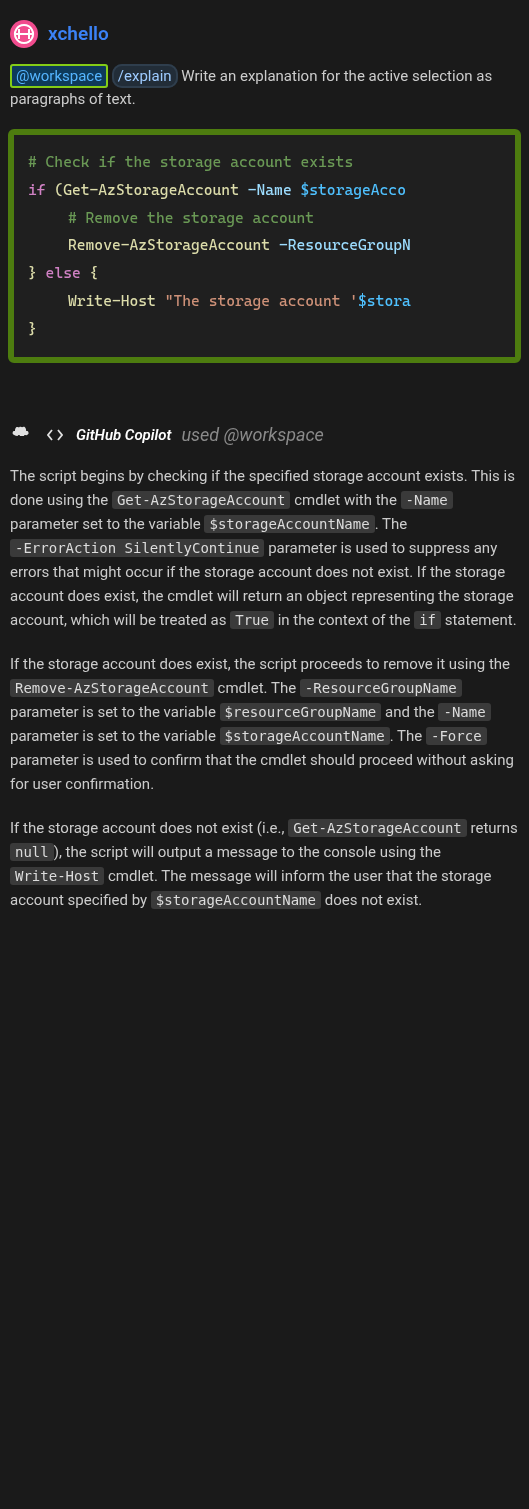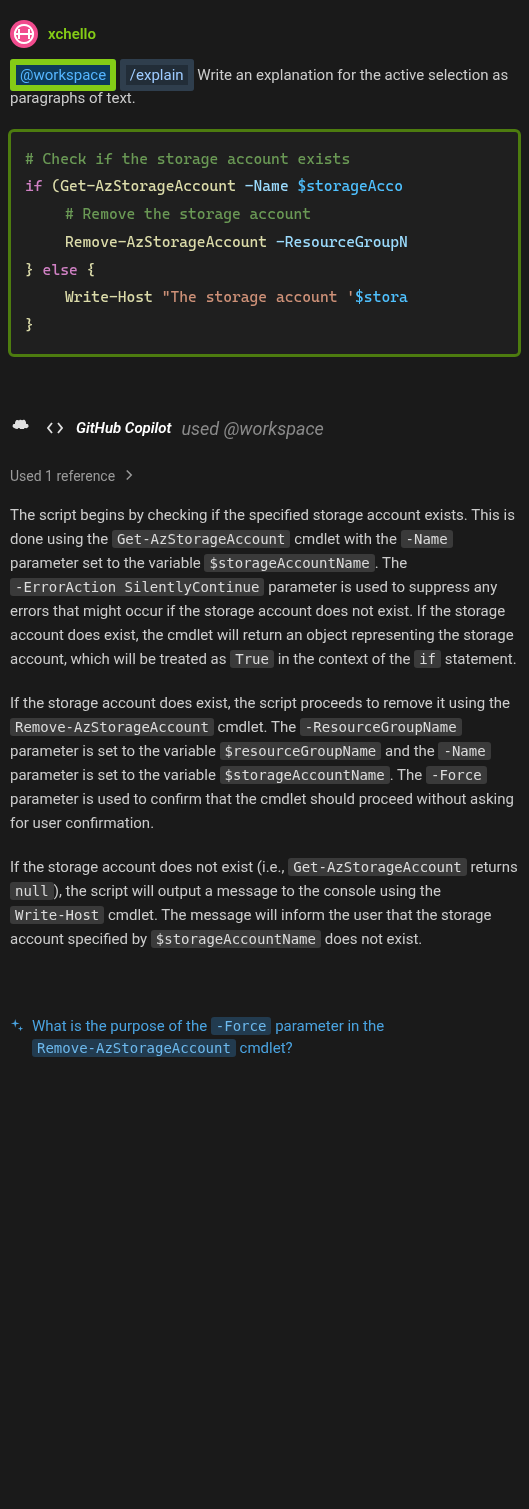--- a/index.html
+++ b/index.html
@@ -25,38 +25,38 @@
     height: 28px;
     border-radius: 50%;
     background: #f14c8e;
     display: flex;
     align-items: center;
     justify-content: center;
     position: relative;
     flex-shrink: 0;
   }
   .avatar svg { width: 24px; height: 24px; }
-  .username { font-weight: 600; color: #84cc16; font-size: 15px; }
+  .username { font-weight: 600; color: #3b82f6; font-size: 19px; }
 
   
   .prompt { padding: 4px 2px 12px 2px; line-height: 1.55; color:#cccccc; }
   .tag {
     background: #0e3a5a;
     color: #55b5ff;
     padding: 1px 4px;
     border-radius: 3px;
     font-size: 15px;
-    border:6px solid #84cc16;
+    border:2px solid #84cc16;
   }
-  .tag.slash { background: #222d38; border-color:#2f3e4d; color:#9ecbff; }
+  .tag.slash { background: #222d38; border-color:#2f3e4d; color:#9ecbff;border-radius:10px; }
 
   
   .code-block {
     background: #1f1f1f;
-    border: 3px solid #4d7c0f;
+    border: 6px solid #4d7c0f;
     border-radius: 6px;
     padding: 14px 14px;
     margin: 6px 0 4px 0;
     overflow-x: hidden;
     font-family: "Cascadia Code", Consolas, "Courier New", monospace;
     font-size: 15px;
     line-height: 1.85;
     white-space: pre;
   }
   .tok-comment { color: #6a9955; }
@@ -158,48 +158,30 @@
     </span>
     <span class="code-icon">
       <svg viewBox="0 0 16 16" width="16" height="16" fill="none" stroke="currentColor" stroke-width="1.8">
           <path d="M5 3 L1 8 L5 13 M11 3 L15 8 L11 13"></path>
         </svg>
     </span>
     <span class="copilot-name">GitHub Copilot</span>
     <span class="used-tag">used @workspace</span>
   </div>
 
-  <div class="references">
-    <span>Used 1 reference</span>
-    <span class="chev">
-      <svg width="12" height="12" viewBox="0 0 16 16" fill="none" stroke="currentColor" stroke-width="2">
-          <path d="M5 2 L11 8 L5 14"></path>
-        </svg>
-    </span>
-  </div>
 
   <div class="explain">
 
     <p>
       <span>The script begins by checking if the specified storage account exists. This is done using the </span><code class="pill">Get-AzStorageAccount</code><span> cmdlet with the </span><code class="pill">-Name</code><span> parameter set to the variable </span><code class="pill">$storageAccountName</code><span>. The </span><code class="pill">-ErrorAction SilentlyContinue</code><span> parameter is used to suppress any errors that might occur if the storage account does not exist. If the storage account does exist, the cmdlet will return an object representing the storage account, which will be treated as </span><code class="pill">True</code><span> in the context of the </span><code class="pill">if</code><span> statement.</span>
     </p>
 
     <p>
       <span>If the storage account does exist, the script proceeds to remove it using the </span><code class="pill">Remove-AzStorageAccount</code><span> cmdlet. The </span><code class="pill">-ResourceGroupName</code><span> parameter is set to the variable </span><code class="pill">$resourceGroupName</code><span> and the </span><code class="pill">-Name</code><span> parameter is set to the variable </span><code class="pill">$storageAccountName</code><span>. The </span><code class="pill">-Force</code><span> parameter is used to confirm that the cmdlet should proceed without asking for user confirmation.</span>
     </p>
 
     <p>
       <span>If the storage account does not exist (i.e., </span><code class="pill">Get-AzStorageAccount</code><span> returns </span><code class="pill">null</code><span>), the script will output a message to the console using the </span><code class="pill">Write-Host</code><span> cmdlet. The message will inform the user that the storage account specified by </span><code class="pill">$storageAccountName</code><span> does not exist.</span>
     </p>
   </div>
 
-  <div class="suggestion">
-    <span class="sparkle">
-      <svg width="14" height="14" viewBox="0 0 16 16" fill="#4aa3e0">
-          <path d="M6 0 L7 4 L11 5 L7 6 L6 10 L5 6 L1 5 L5 4 Z M12 8 L12.7 10.3 L15 11 L12.7 11.7 L12 14 L11.3 11.7 L9 11 L11.3 10.3 Z"></path>
-        </svg>
-    </span>
-    <a href="#">
-      <span>What is the purpose of the </span><code class="pill">-Force</code><span> parameter in the </span><code class="pill">Remove-AzStorageAccount</code><span> cmdlet?</span>
-    </a>
-  </div>
 
 </div>
 
 </body></html>

